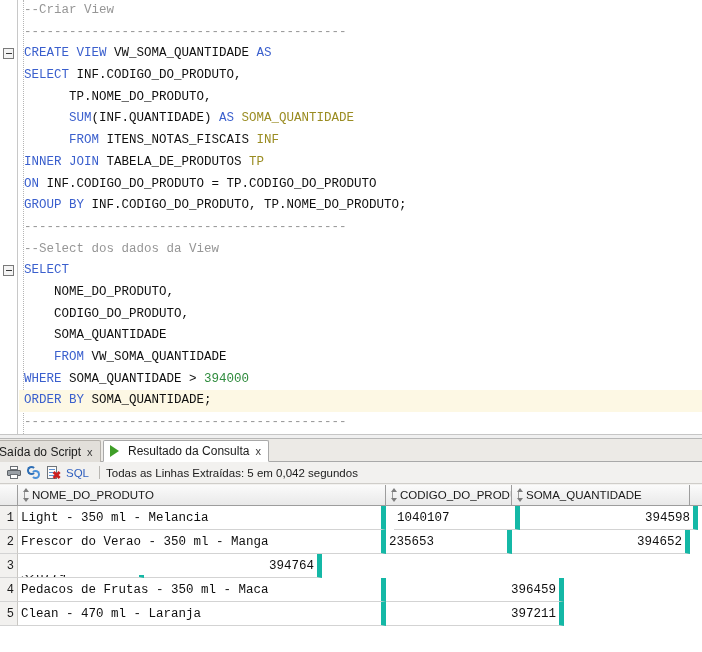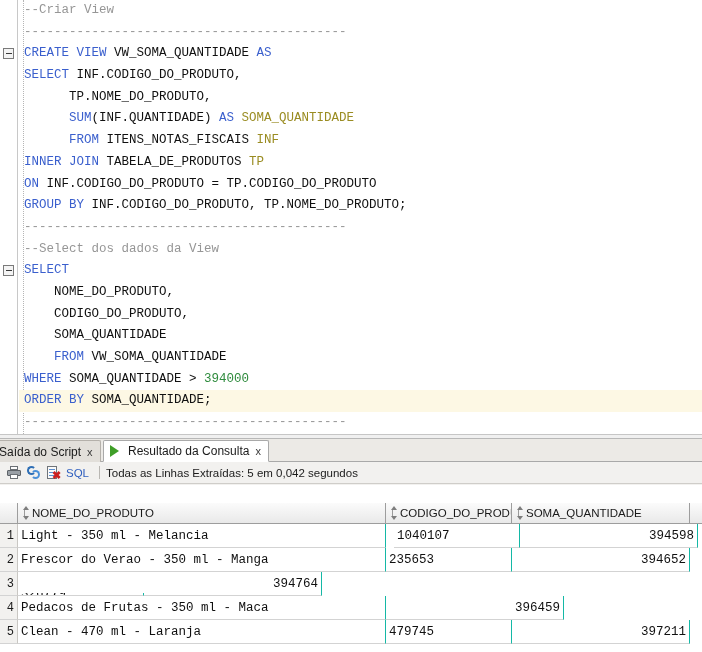--- a/index.html
+++ b/index.html
@@ -145,21 +145,20 @@
   
   .grid {
     position:absolute; left:0; top:46px; width:702px; height:167px;
     background:#ffffff;
     overflow:hidden;
   }
   .grid-head {
     display:flex; height:21px;
     background:linear-gradient(#fbfbfb,#e9e9e9);
     border-bottom:1px solid #9d9d9d;
-    margin-top:18px;
   }
   .gh {
     position:relative;
     display:flex; align-items:center;
     font-size:11.5px; color:#1a1a1a;
     border-right:1px solid #9d9d9d;
     background:linear-gradient(#fbfbfb,#e9e9e9);
     padding-left:2px;
     cursor:pointer;
     overflow:hidden;
@@ -187,21 +186,21 @@
   .sort-ico i {
     position:absolute; left:4px; top:4px; width:1px; height:6px;
     background:#9a9a9a;
   }
   .grid-body { }
   .grow { display:flex; height:24px; }
   .gc {
     display:flex; align-items:center;
     font-family:"Liberation Mono","DejaVu Sans Mono",monospace;
     font-size:12.5px; color:#101010;
-    border-right:1px solid #14b8a6;
+    border-right:5px solid #14b8a6;
     border-bottom:1px solid #d3d3d3;
     padding:0 3px;
     white-space:nowrap; overflow:hidden;
     background:#ffffff;
   }
   .gc.rowno {
     width:18px; justify-content:flex-end;
     background:#f2f1ef; color:#1a1a1a;
     border-right:1px solid #c9c7c3;
     padding-right:3px;
@@ -331,20 +330,19 @@
             <div class="gc numeric" style="width: 178px;">394764</div>
           </div>
           <div class="grow">
             <div class="gc rowno">4</div>
             <div class="gc" style="width: 368px;">Pedacos de Frutas - 350 ml - Maca</div>
             <div class="gc numeric" style="width: 178px;">396459</div>
           </div>
           <div class="grow">
             <div class="gc rowno">5</div>
             <div class="gc" style="width: 368px;">Clean - 470 ml - Laranja</div>
-            <div class="gc" style="width: 126px;">479745</div>
             <div class="gc numeric" style="width: 178px;">397211</div>
           </div>
         </div>
     </div>
 
   </div>
 </div>
 
 </body></html>

